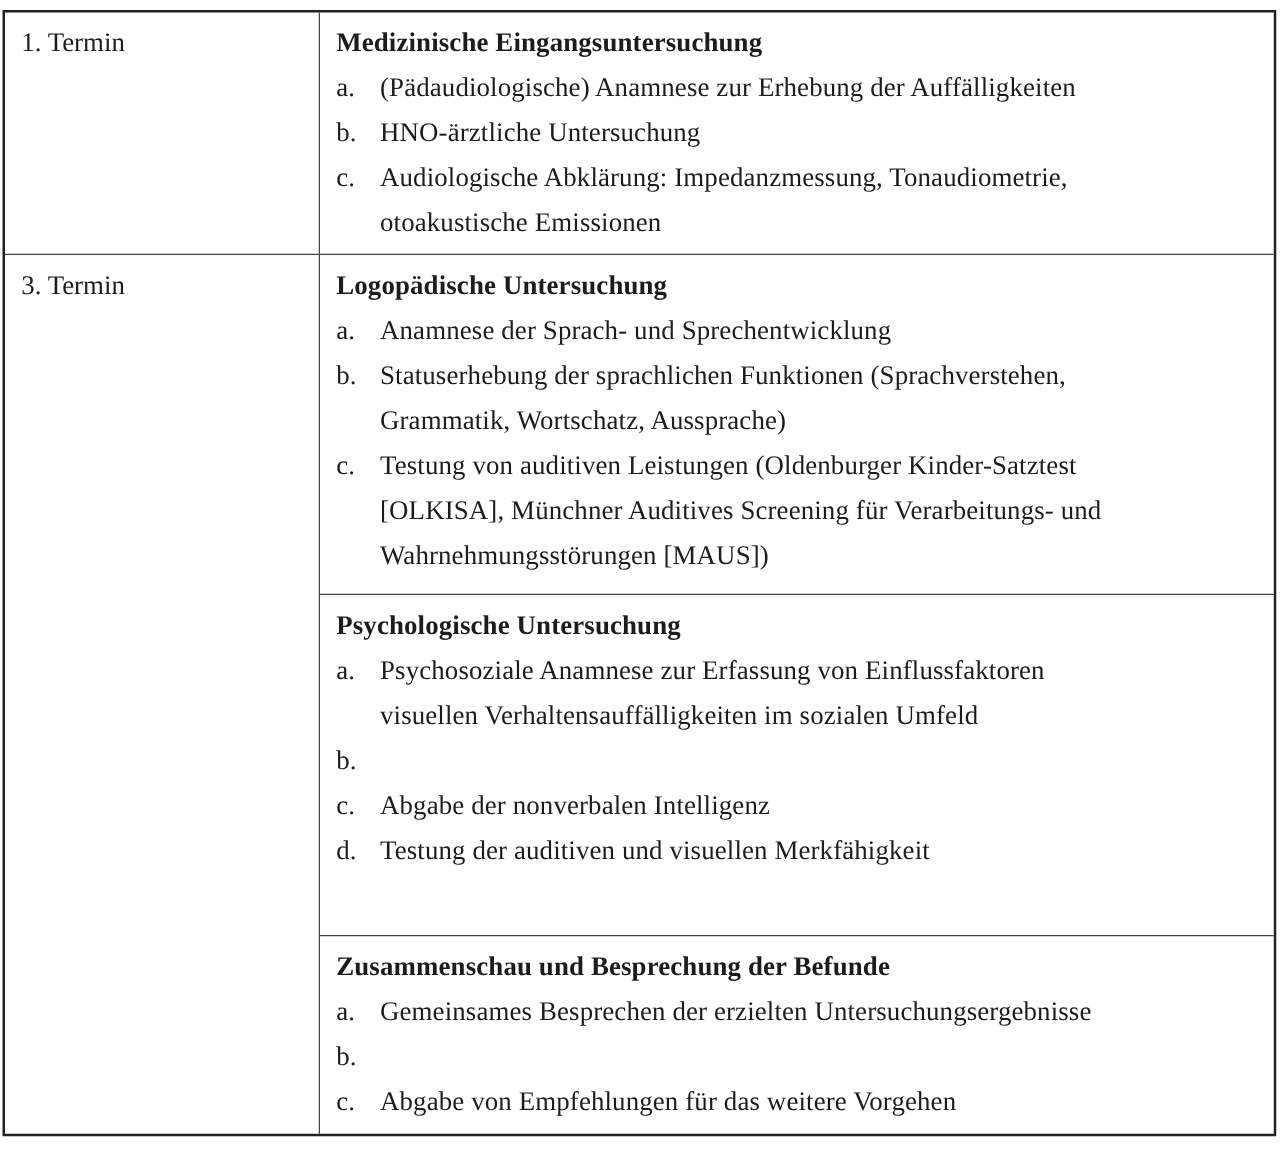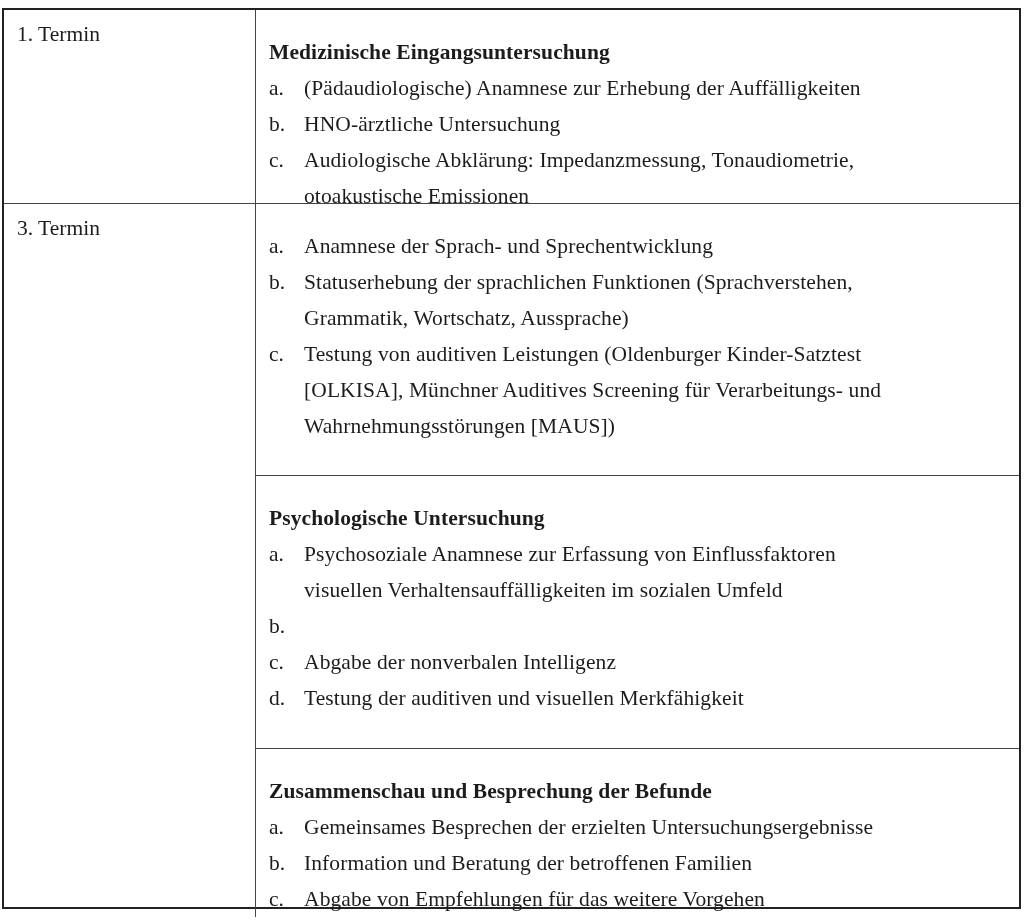--- a/index.html
+++ b/index.html
@@ -48,21 +48,21 @@
     white-space: nowrap;
   }
   .content-cell {
     flex: 1;
     display: flex;
     flex-direction: column;
     min-width: 0;
   }
   .section {
     box-sizing: border-box;
-    padding: 24px 14px 0 13px;
+    padding: 6px 14px 0 13px;
     overflow: hidden;
   }
   .section-fill { flex: 1; }
   .section-s1 { height: 271px; }
   .section-s2 { height: 273px; border-top: 1.5px solid #444444; }
   .section-s3 { flex: 1; border-top: 1.5px solid #444444; }
   .section-heading {
     font-weight: bold;
     line-height: 36px;
     letter-spacing: 0.1px;
@@ -110,20 +110,21 @@
       </div>
     </div>
 
     <div class="row row-2">
       <div class="term-cell">
         <div class="term-label">3. Termin</div>
       </div>
       <div class="content-cell">
 
         <div class="section section-s1">
+          <div class="section-heading">Logopädische Untersuchung</div>
           <div class="list-item">
             <span class="item-label">a.</span>
             <span class="item-text">Anamnese der Sprach- und Sprechentwicklung</span>
           </div>
           <div class="list-item">
             <span class="item-label">b.</span>
             <span class="item-text">Statuserhebung der sprachlichen Funktionen (Sprachverstehen,
 Grammatik, Wortschatz, Aussprache)</span>
           </div>
           <div class="list-item">
@@ -155,21 +156,20 @@
         </div>
 
         <div class="section section-s3">
           <div class="section-heading">Zusammenschau und Besprechung der Befunde</div>
           <div class="list-item">
             <span class="item-label">a.</span>
             <span class="item-text">Gemeinsames Besprechen der erzielten Untersuchungsergebnisse</span>
           </div>
           <div class="list-item">
             <span class="item-label">b.</span>
-            <span class="item-text">Information und Beratung der betroffenen Familien</span>
           </div>
           <div class="list-item">
             <span class="item-label">c.</span>
             <span class="item-text">Abgabe von Empfehlungen für das weitere Vorgehen</span>
           </div>
         </div>
 
       </div>
     </div>
 

